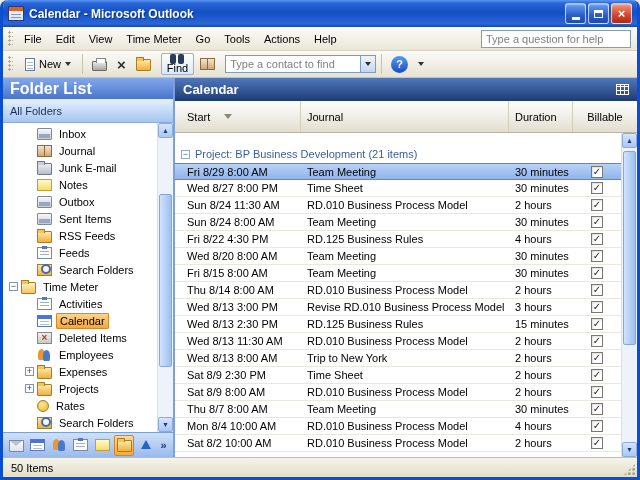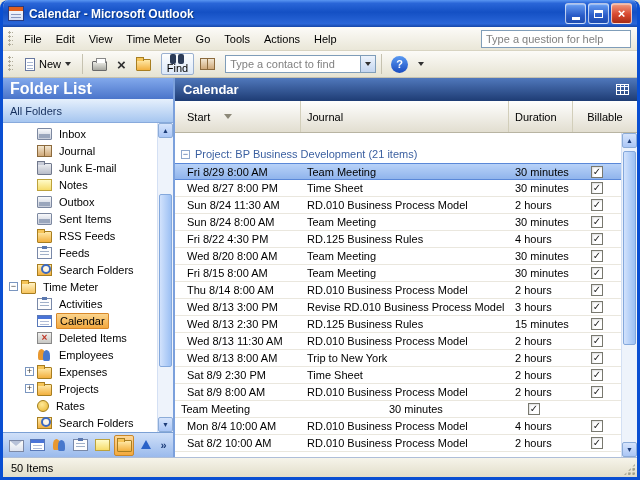--- a/index.html
+++ b/index.html
@@ -477,20 +477,21 @@
             </div>
             <div class="row">
               <span class="c-start">Sat 8/9 8:00 AM</span>
               <span class="c-subject">RD.010 Business Process Model</span>
               <span class="c-duration">2 hours</span>
               <span class="c-billable">
                 <span class="cb">✓</span>
               </span>
             </div>
             <div class="row">
+              <span class="c-start">Thu 8/7 8:00 AM</span>
               <span class="c-subject">Team Meeting</span>
               <span class="c-duration">30 minutes</span>
               <span class="c-billable">
                 <span class="cb">✓</span>
               </span>
             </div>
             <div class="row">
               <span class="c-start">Mon 8/4 10:00 AM</span>
               <span class="c-subject">RD.010 Business Process Model</span>
               <span class="c-duration">4 hours</span>

